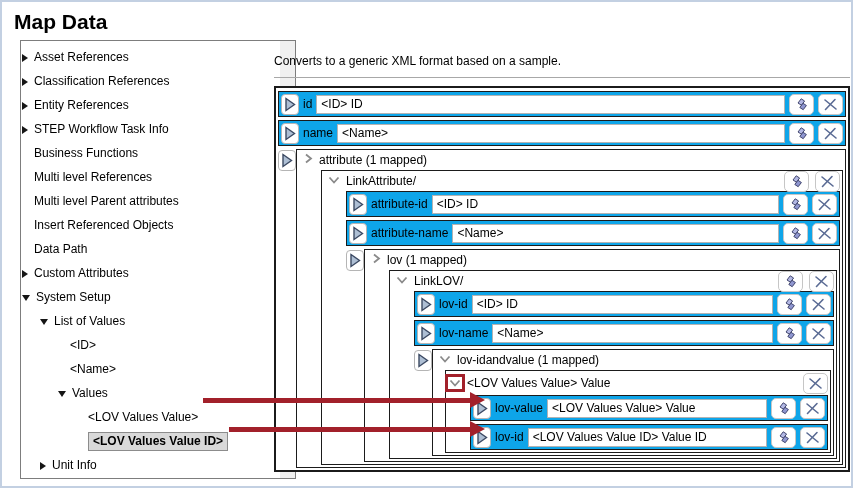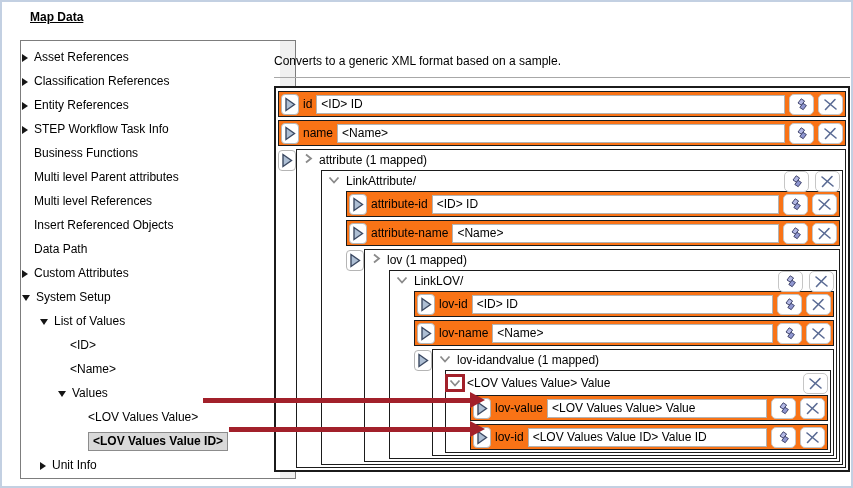--- a/index.html
+++ b/index.html
@@ -3,39 +3,39 @@
 <meta charset="utf-8">
 <style>
   :root{
     --red:#a2202a;
     --boxborder:#1b1b1b;
     --panelborder:#7d7d7d;
   }
   *{box-sizing:border-box;margin:0;padding:0;font-family:"Liberation Sans","DejaVu Sans",sans-serif;}
   html,body{background:#fff;}
   #wrap{position:relative;width:853px;height:488px;background:#fff;border:2px solid #c3d0e2;overflow:hidden;}
-  .title{position:absolute;left:28px;top:8px;font-size:12px;font-weight:bold;color:#000;text-decoration:underline;}
+  .title{position:absolute;left:12px;top:8px;font-size:21px;font-weight:bold;color:#000;}
 
   
   .tree-panel{position:absolute;left:18px;top:38px;width:276px;height:439px;border:1px solid var(--panelborder);background:#fff;padding-top:4px;}
   .scroll-track{position:absolute;top:0;right:0;width:15px;height:100%;background:#f0f0f0;}
   .scroll-thumb{position:absolute;left:7px;width:2px;top:187px;height:230px;background:#8c8c8c;}
   .tree-row{height:24px;line-height:24px;font-size:12px;color:#000;white-space:nowrap;}
   .lvl1{padding-left:13px}.lvl2{padding-left:31px}.lvl3{padding-left:49px}.lvl4{padding-left:67px}
   .tri{display:inline-block;width:0;height:0;vertical-align:middle;margin-right:6px;margin-left:-12px;}
   .tri.collapsed{border-left:6px solid #151515;border-top:4px solid transparent;border-bottom:4px solid transparent;}
   .tri.expanded{border-top:6px solid #151515;border-left:4px solid transparent;border-right:4px solid transparent;}
   .sel{display:inline-block;background:#d9d9d9;border:1px solid #8c8c8c;padding:0 4px;line-height:17px;font-weight:bold;}
 
   
   .main{position:absolute;left:272px;top:52px;width:576px;font-size:12px;}
   .desc{color:#000;}
   .sep{border:none;border-top:1px solid #a8a8a8;margin-top:9px;}
   .outer-box{border:2px solid var(--boxborder);margin-top:8px;padding:3px 2px 2px 2px;background:#fff;}
-  .leaf-row{display:flex;align-items:center;gap:4px;height:26px;border:1.5px solid var(--boxborder);background:#f97316;padding:0 2px;margin-bottom:3px;}
+  .leaf-row{display:flex;align-items:center;gap:4px;height:26px;border:1.5px solid var(--boxborder);background:#0ea5e9;padding:0 2px;margin-bottom:3px;}
   .leaf-row .lbl{white-space:nowrap;color:#000;}
   .leaf-row input{flex:1;width:0;height:19px;border:1px solid #b3b3b3;font-size:12px;padding:0 4px;color:#000;background:#fff;}
   .play-btn{width:18px;height:21px;border:1px solid #b5b5b5;border-radius:4px;background:#fff;display:flex;align-items:center;justify-content:center;padding:0;flex:none;}
   .icon-btn{width:25px;height:21px;border:1px solid #c6c6c6;border-radius:5px;background:#fff;display:flex;align-items:center;justify-content:center;padding:0;flex:none;}
   .group{display:flex;align-items:flex-start;}
   .group>.play-btn{margin-top:1px;}
   .gbox{flex:1;border:1.5px solid var(--boxborder);background:#fff;padding:0 2px 2px 0;min-width:0;}
   .ghead{display:flex;align-items:center;gap:6px;height:20px;padding-left:6px;white-space:nowrap;}
   .ghead.tall{height:24px;padding-left:3px;}
   .ghead .sp{flex:1;}
@@ -54,22 +54,22 @@
 
 <div id="wrap">
   <div class="title">Map Data</div>
 
   <div class="tree-panel">
     <div class="tree-row lvl1"><span class="tri collapsed"></span><span>Asset References</span></div>
     <div class="tree-row lvl1"><span class="tri collapsed"></span><span>Classification References</span></div>
     <div class="tree-row lvl1"><span class="tri collapsed"></span><span>Entity References</span></div>
     <div class="tree-row lvl1"><span class="tri collapsed"></span><span>STEP Workflow Task Info</span></div>
     <div class="tree-row lvl1"><span>Business Functions</span></div>
+    <div class="tree-row lvl1"><span>Multi level References</span></div>
     <div class="tree-row lvl1"><span>Multi level Parent attributes</span></div>
-    <div class="tree-row lvl1"><span>Multi level References</span></div>
     <div class="tree-row lvl1"><span>Insert Referenced Objects</span></div>
     <div class="tree-row lvl1"><span>Data Path</span></div>
     <div class="tree-row lvl1"><span class="tri collapsed"></span><span>Custom Attributes</span></div>
     <div class="tree-row lvl1"><span class="tri expanded"></span><span>System Setup</span></div>
     <div class="tree-row lvl2"><span class="tri expanded"></span><span>List of Values</span></div>
     <div class="tree-row lvl3"><span>&lt;ID&gt;</span></div>
     <div class="tree-row lvl3"><span>&lt;Name&gt;</span></div>
     <div class="tree-row lvl3"><span class="tri expanded"></span><span>Values</span></div>
     <div class="tree-row lvl4"><span id="src-arrow-1">&lt;LOV Values Value&gt;</span></div>
     <div class="tree-row lvl4"><span id="src-arrow-2" class="sel">&lt;LOV Values Value ID&gt;</span></div>

